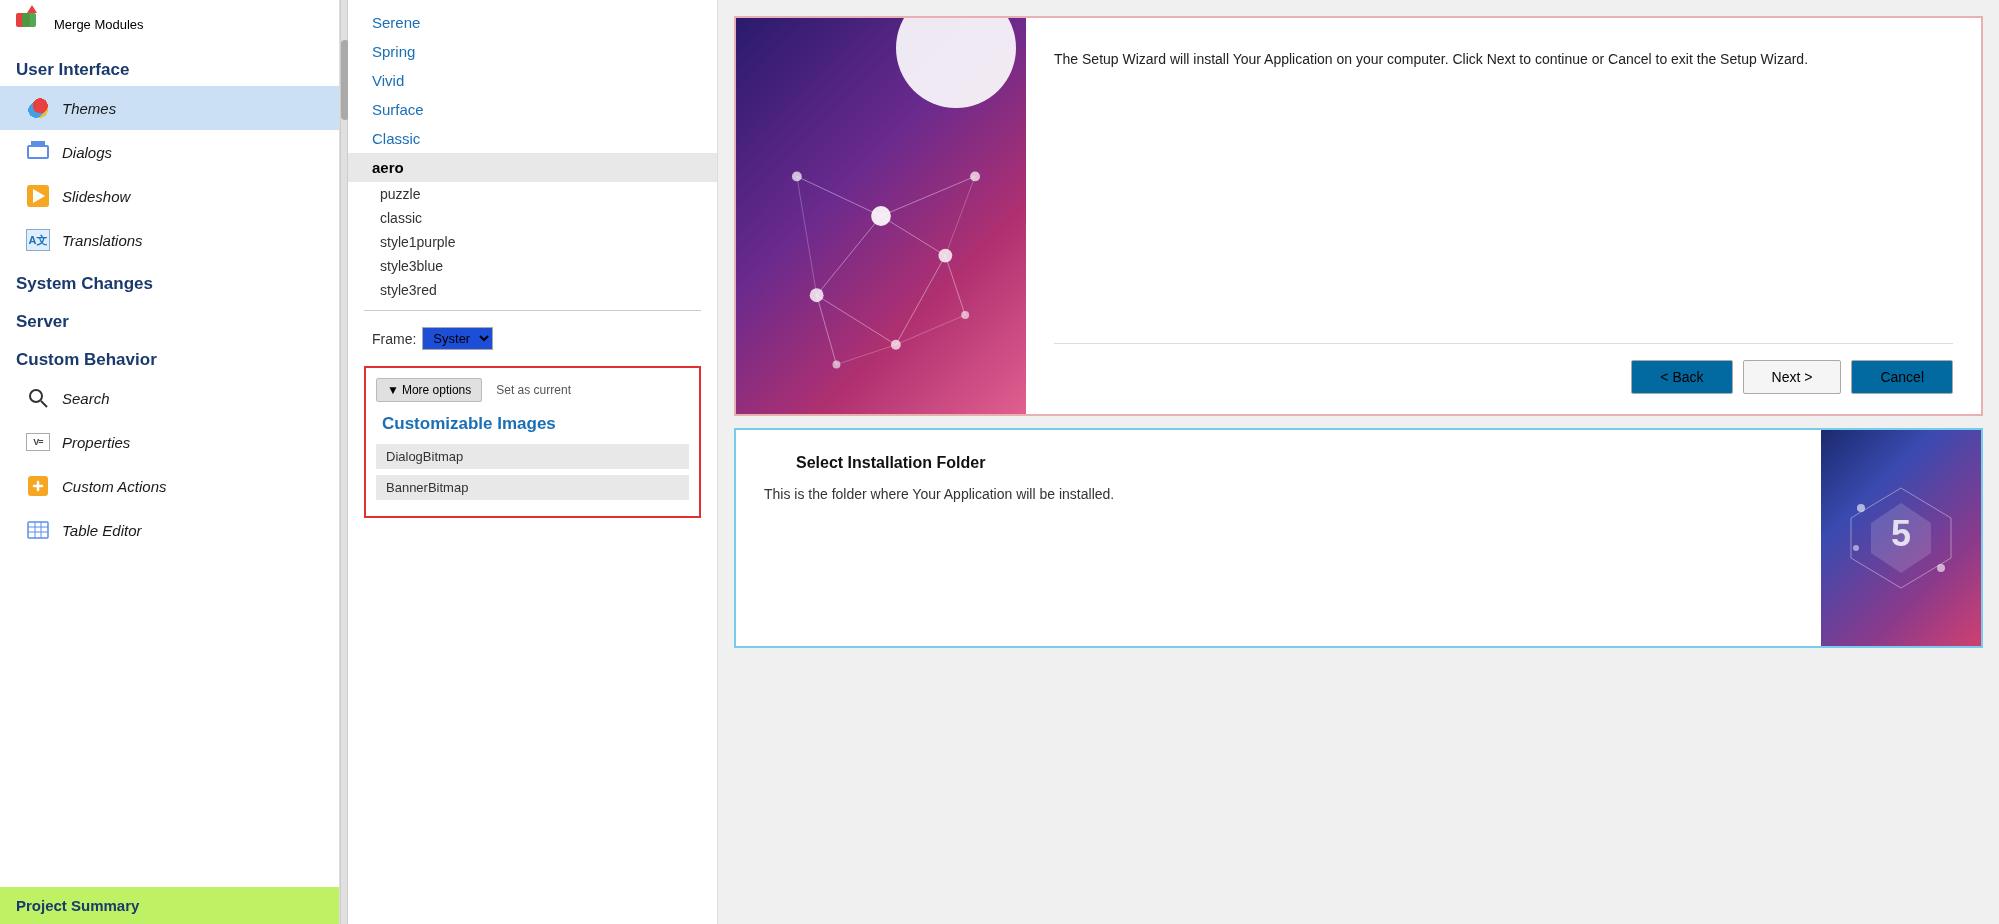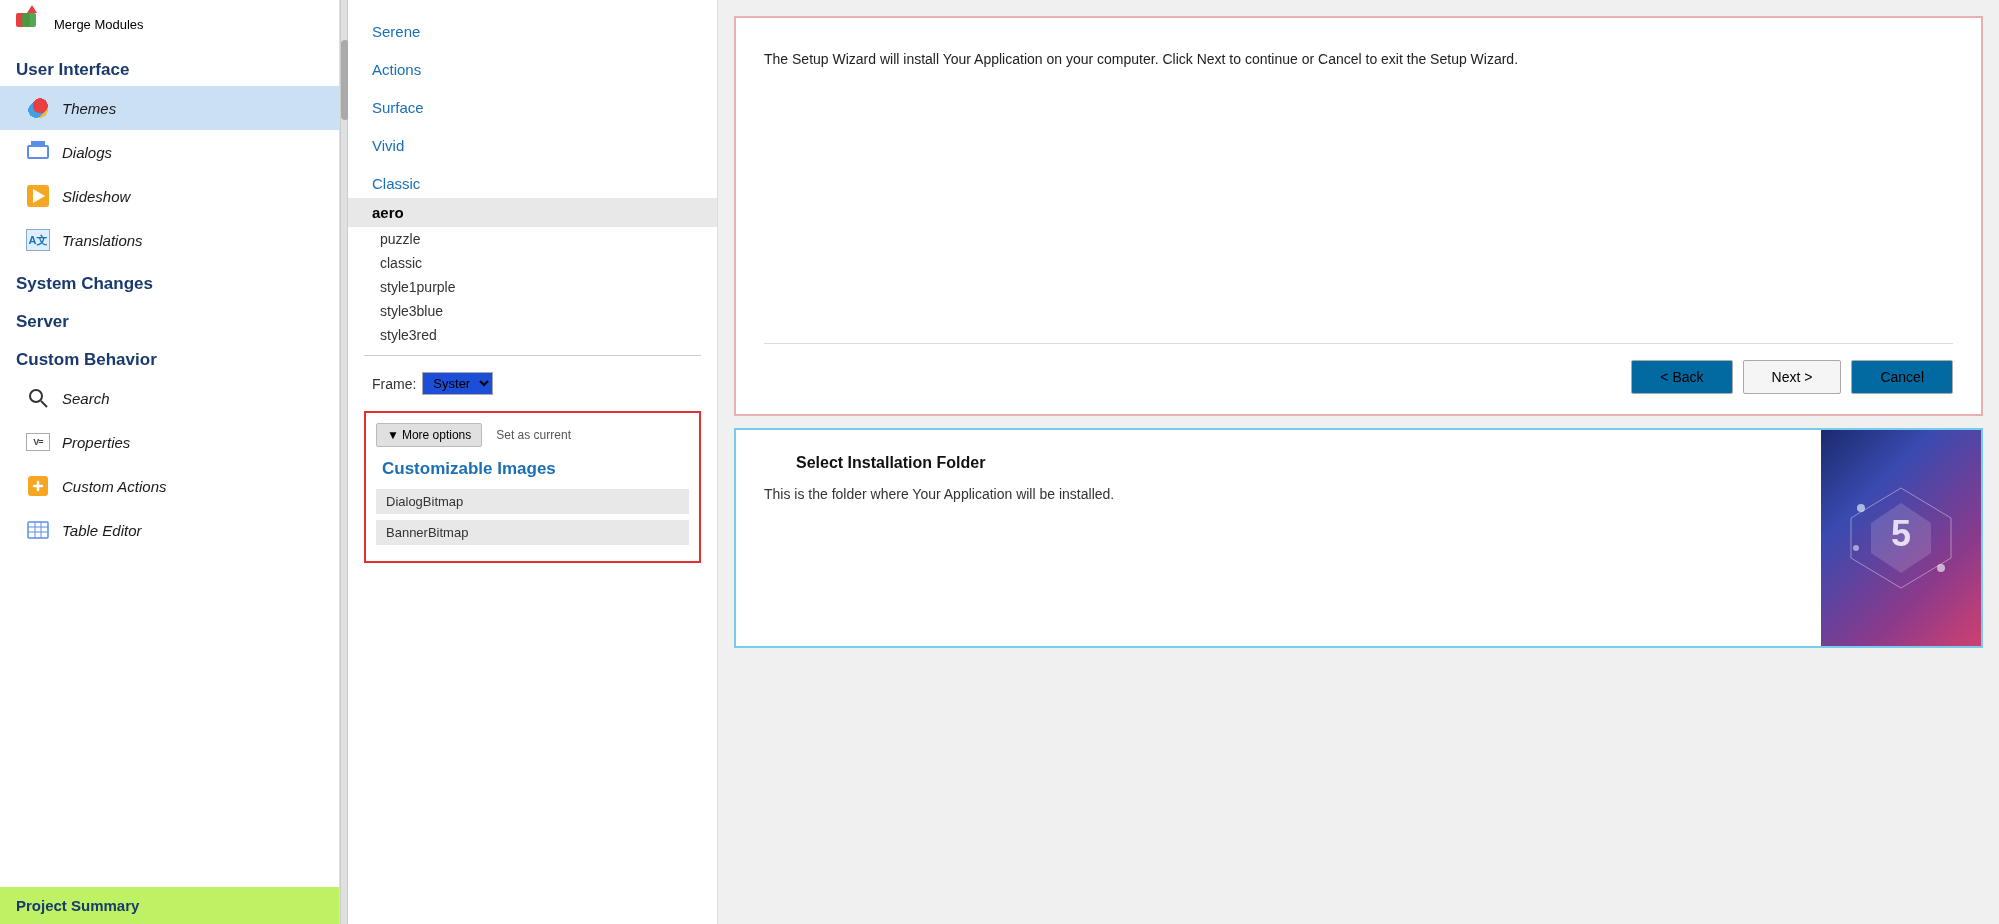--- a/index.html
+++ b/index.html
@@ -87,21 +87,20 @@
       flex-shrink: 0;
       padding: 8px 0;
     }
 
     .theme-link {
       color: #1a6fb5;
       font-size: 15px;
       padding: 6px 24px;
       cursor: pointer;
       display: block;
-      margin-top: 9px;
     }
 
     .theme-selected {
       background: #e8e8e8;
       font-weight: bold;
       font-size: 15px;
       padding: 6px 24px;
       display: block;
     }
 
@@ -194,21 +193,20 @@
       padding: 0;
     }
 
     
     .wizard-panel {
       background: #fff;
       border: 2px solid #e8b0b0;
       margin: 16px;
       margin-bottom: 12px;
       display: flex;
-      flex-direction: column;
       min-height: 400px;
     }
 
     .wizard-image {
       width: 290px;
       flex-shrink: 0;
       background: linear-gradient(135deg, #2a1a6e 0%, #6a2a8e 40%, #b03070 70%, #e06090 100%);
       position: relative;
       overflow: hidden;
       display: flex;
@@ -468,23 +466,23 @@
   </div>
 </div>
 
 <div class="scroll-divider">
   <div class="scroll-thumb"></div>
 </div>
 
 <div class="middle-panel">
 
   <span class="theme-link">Serene</span>
-  <span class="theme-link">Actions</span>
+  <span class="theme-link">Spring</span>
+  <span class="theme-link">Vivid</span>
   <span class="theme-link">Surface</span>
-  <span class="theme-link">Vivid</span>
   <span class="theme-link">Classic</span>
 
   <span class="theme-selected">aero</span>
 
   <span class="theme-plain">puzzle</span>
   <span class="theme-plain">classic</span>
   <span class="theme-plain">style1purple</span>
   <span class="theme-plain">style3blue</span>
   <span class="theme-plain">style3red</span>
 

